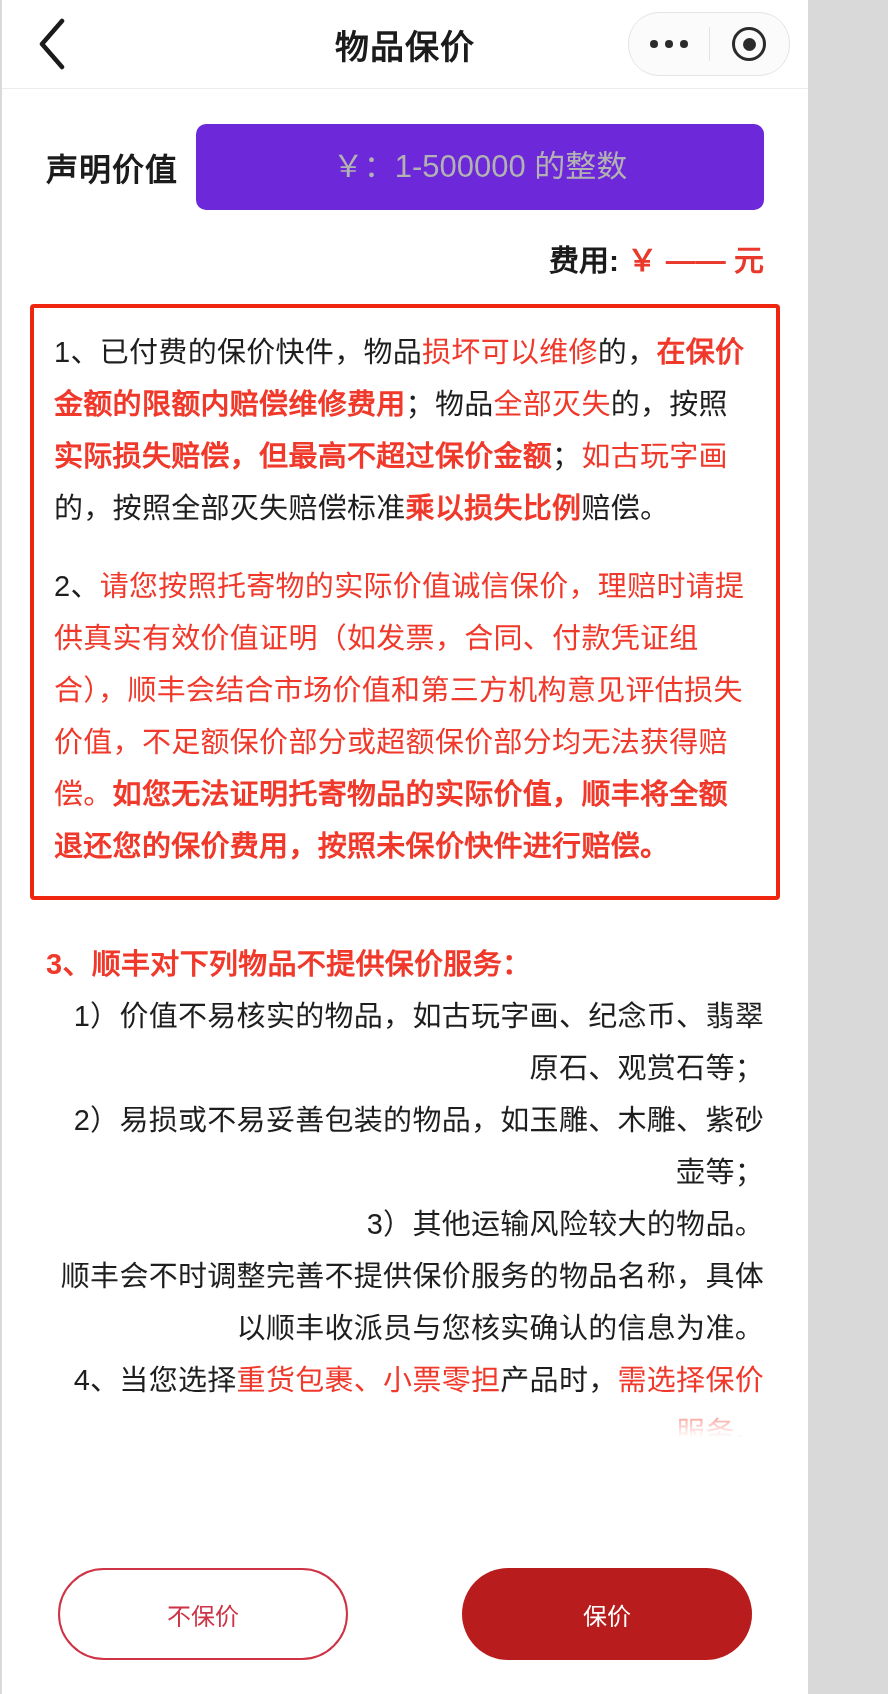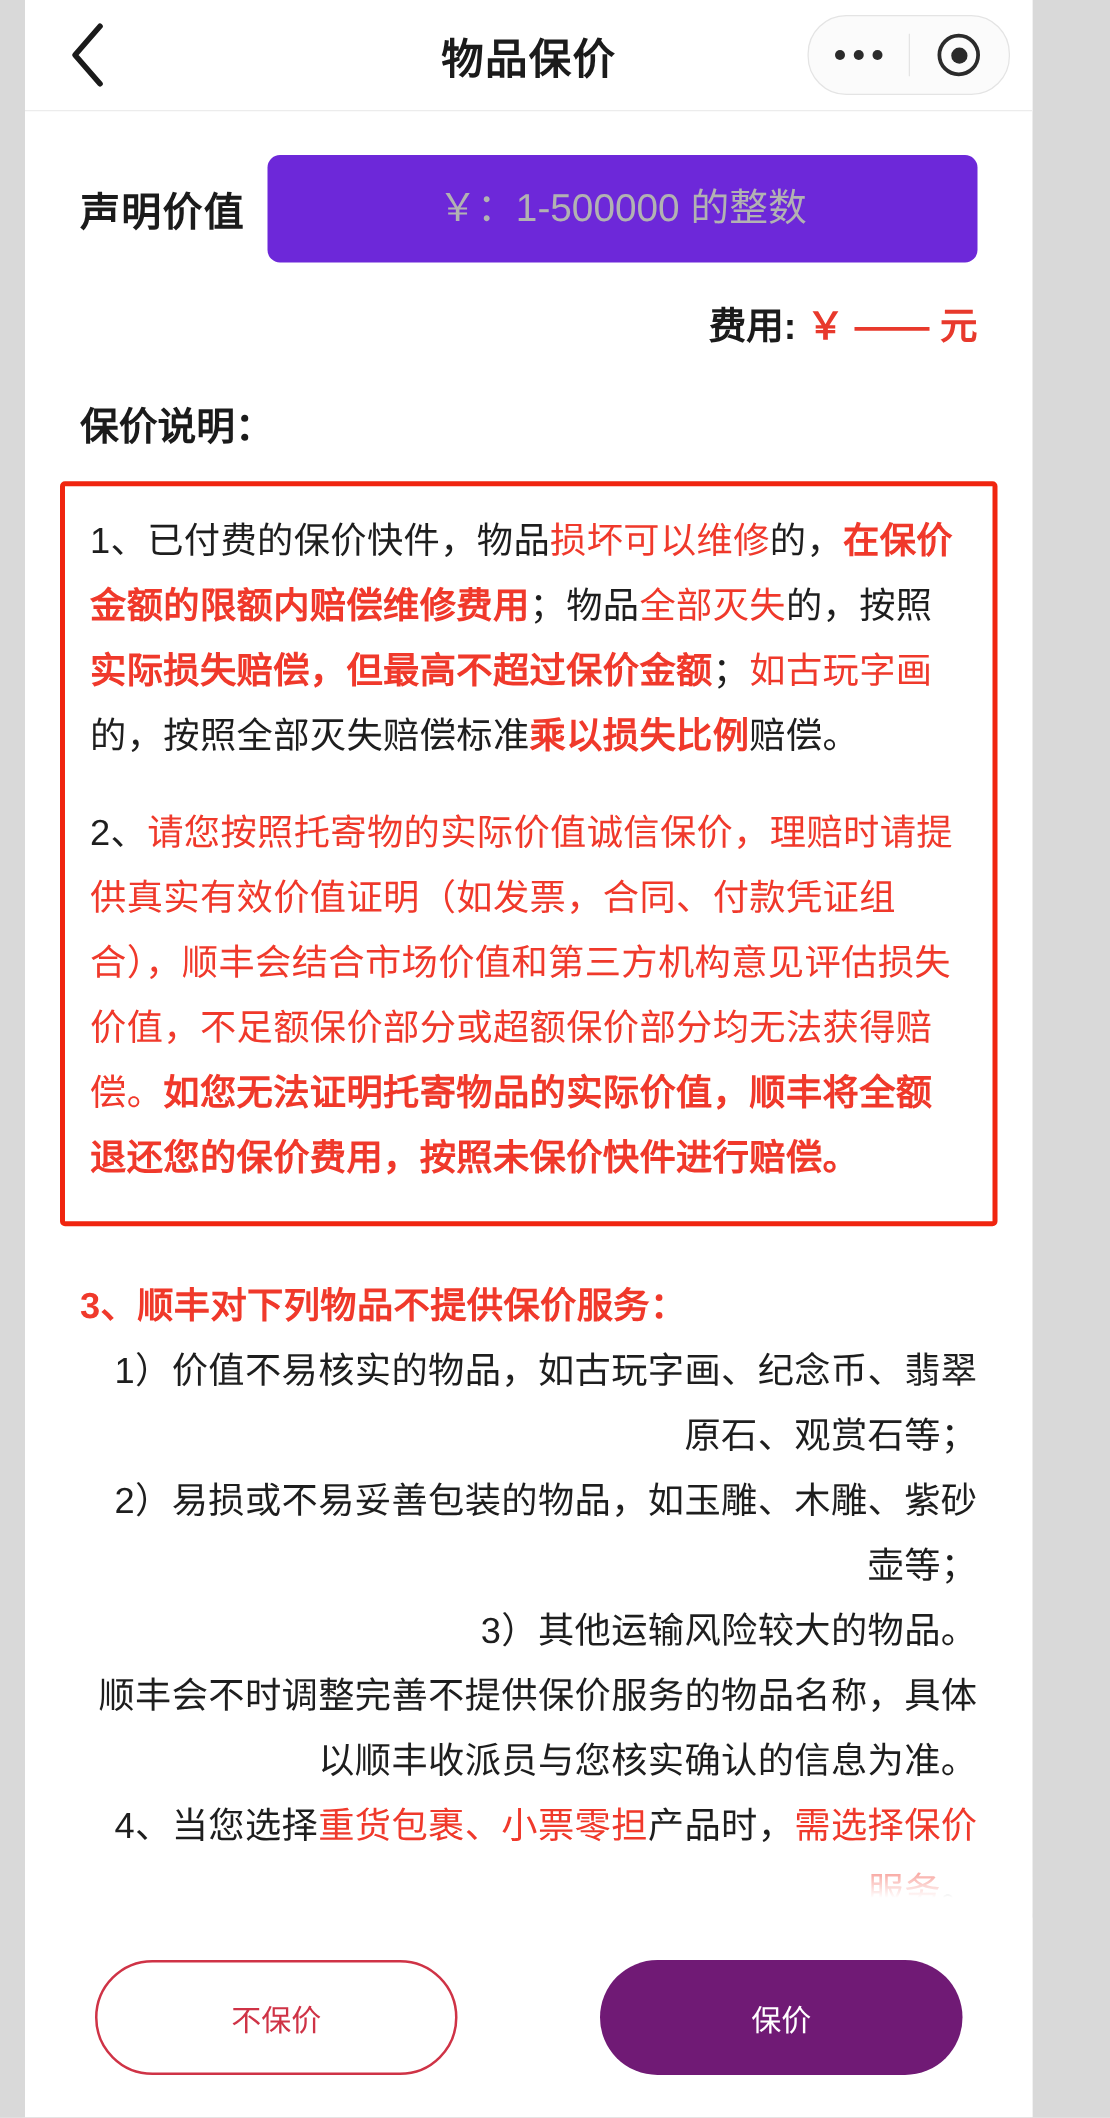--- a/index.html
+++ b/index.html
@@ -12,21 +12,21 @@
   }
   .screen {
     position: relative;
     width: 888px;
     height: 1694px;
     background: #d9d9d9;
     overflow: hidden;
   }
   .phone {
     position: absolute;
-    left: 20px;
+    left: 2px;
     top: 0;
     width: 806px;
     height: 1694px;
     background: #ffffff;
     overflow: hidden;
   }
   
   .navbar {
     position: relative;
     height: 88px;
@@ -213,21 +213,21 @@
     cursor: pointer;
     box-sizing: border-box;
     font-family: "Liberation Sans", sans-serif;
   }
   .btn-outline {
     border: 2px solid #cf3346;
     color: #cf3346;
     background: #ffffff;
   }
   .btn-solid {
-    background: #701a75;
+    background: #b91c1c;
     color: #ffffff;
     border: none;
   }
   .edge {
     position: absolute;
     top: 0;
     width: 18px;
     height: 1694px;
     background: #d9d9d9;
   }
@@ -272,21 +272,20 @@
     <div class="value-row">
       <div class="value-label">声明价值</div>
       <input class="value-input" type="text" placeholder="￥：1-500000 的整数" style="">
     </div>
 
     <div class="fee-row">
       <span>费用:</span>
       <span class="amount">￥ —— 元</span>
     </div>
 
-    <div class="desc-title">保价说明：</div>
 
     <div class="content">
 
       <div class="highlight-box">
         <p class="para"><span>1、已付费的保价快件，物品</span><span class="red">损坏可以维修</span><span>的，</span><span class="redb">在保价金额的限额内赔偿维修费用</span><span>；物品</span><span class="red">全部灭失</span><span>的，按照</span><span class="redb">实际损失赔偿，但最高不超过保价金额</span><span>；</span><span class="red">如古玩字画</span><span>的，按照全部灭失赔偿标准</span><span class="redb">乘以损失比例</span><span>赔偿。</span></p>
 
         <p class="para"><span>2、</span><span class="red">请您按照托寄物的实际价值诚信保价，理赔时请提供真实有效价值证明（如发票，合同、付款凭证组合），顺丰会结合市场价值和第三方机构意见评估损失价值，不足额保价部分或超额保价部分均无法获得赔偿。</span><span class="redb">如您无法证明托寄物品的实际价值，顺丰将全额退还您的保价费用，按照未保价快件进行赔偿。</span></p>
       </div>
 
       <div class="rest">

